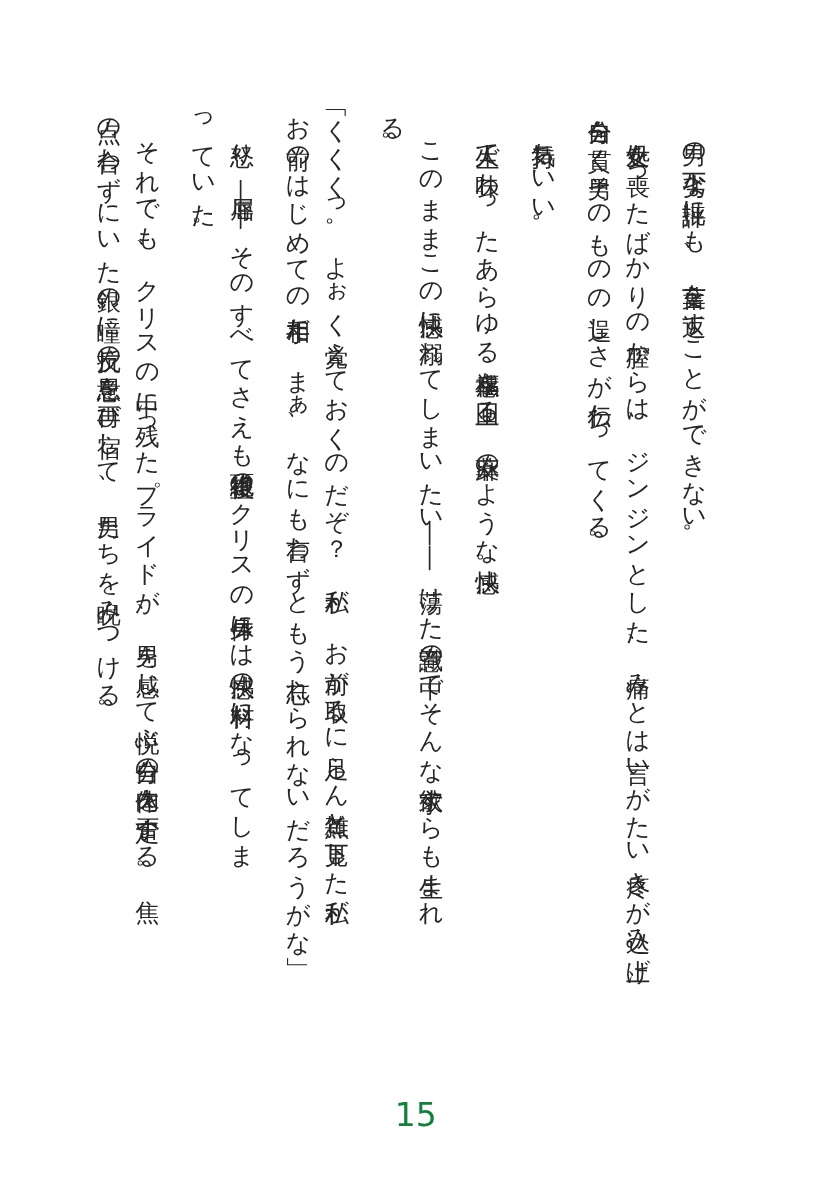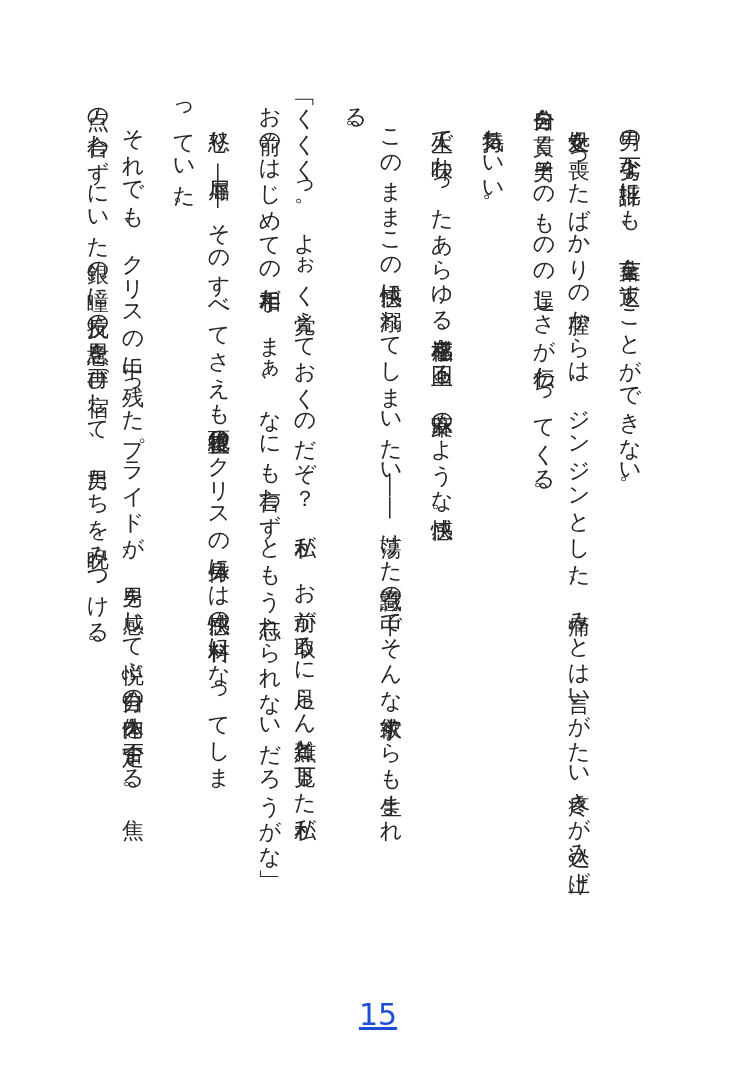--- a/index.html
+++ b/index.html
@@ -44,24 +44,23 @@
   }
   .text-block p.indent {
     text-indent: 22px;
   }
   .page-number {
     position: absolute;
     top: 1000px;
     left: 50%;
     transform: translateX(-50%);
     font-size: 30px;
-    color: #1d4ed8;
+    color: #15803d;
     letter-spacing: 0;
     line-height: 1;
-    text-decoration: underline;
   }
 </style>
 </head>
 <body>
 
 <div class="page">
   <div class="text-block" id="text-block">
       <p class="indent"><span>男の下劣な批評にも、言葉を返すことができない。</span></p>
       <p class="indent"><span>処女を喪ったばかりの膣からは、ジンジンとした、痛みとは言いがたい疼きが込み上げ、</span><br><span>自分を貫く男そのものの逞しさが伝わってくる。</span></p>
       <p class="indent"><span>気持ちいい。</span></p>

